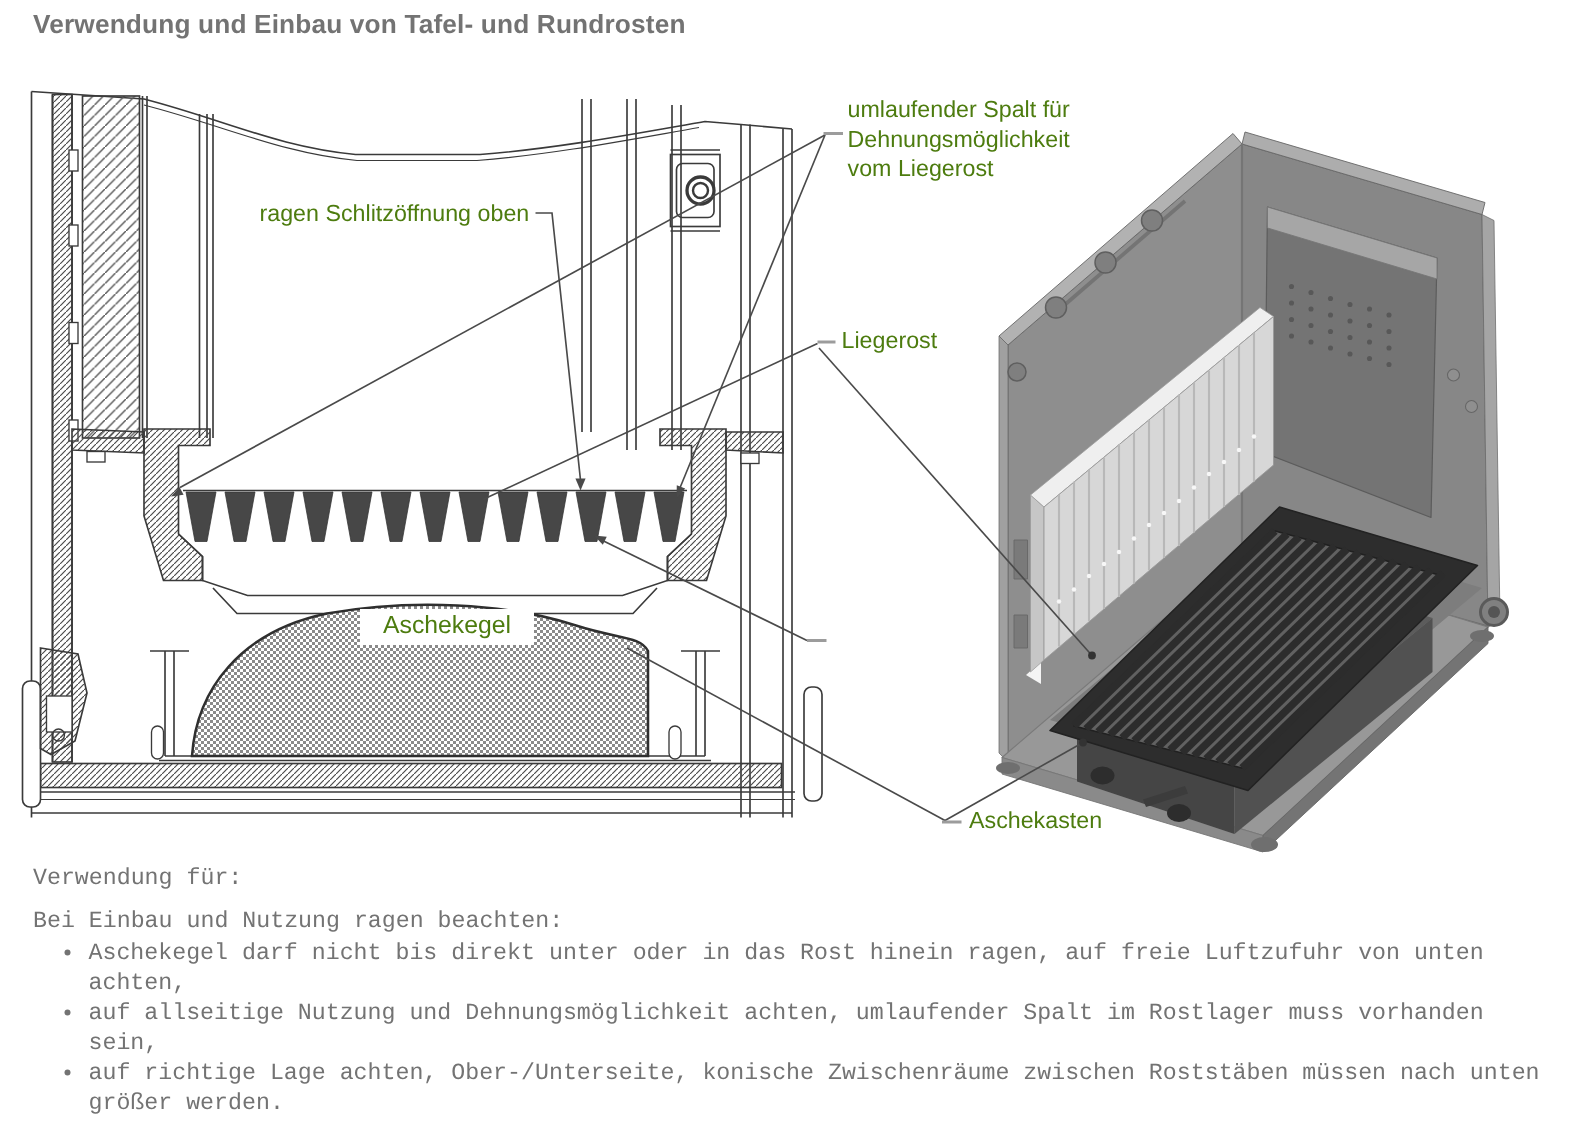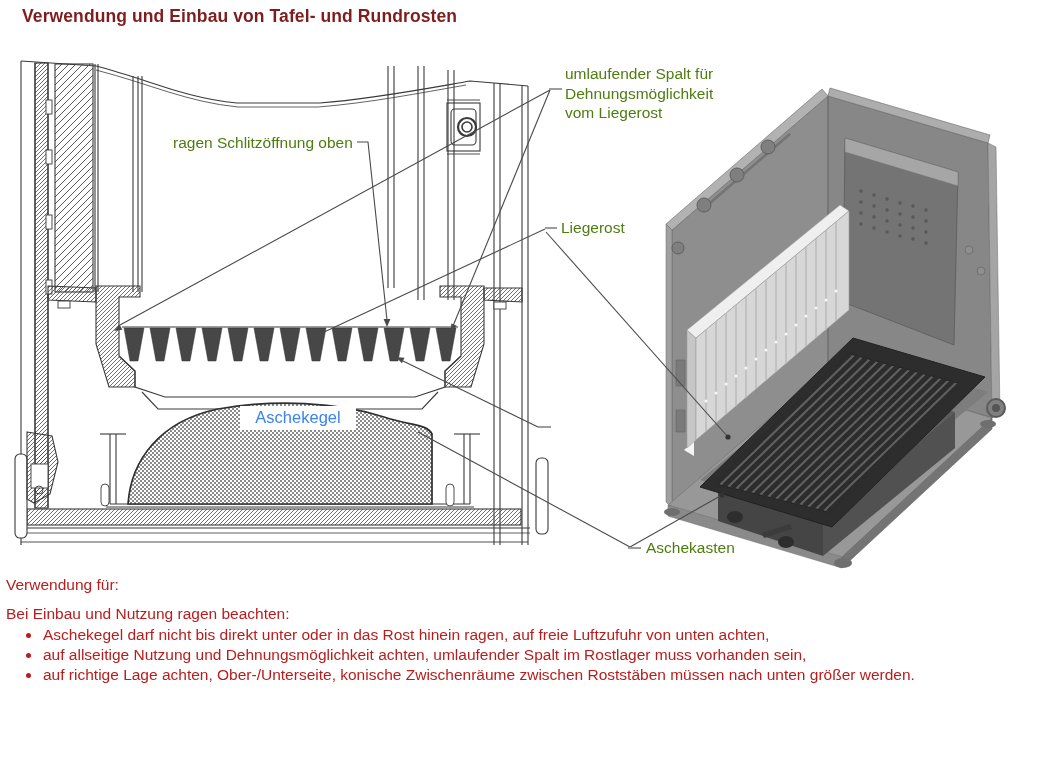--- a/index.html
+++ b/index.html
@@ -1,27 +1,27 @@
 <!DOCTYPE html>
 <html><head>
 <meta charset="utf-8">
 <style>
   html,body{margin:0;padding:0;background:#ffffff;}
   .page{position:relative;width:1053px;height:760px;background:#fff;overflow:hidden;
         font-family:"Liberation Sans", sans-serif;color:#1f1f1f;}
   .page-title{position:absolute;left:22px;top:6px;font-size:17.5px;font-weight:bold;
-        color:#7f1d1d;margin:0;letter-spacing:.1px;}
+        color:#737373;margin:0;letter-spacing:.1px;}
   .figure{position:absolute;left:0;top:0;width:1053px;height:585px;}
   .figure svg{position:absolute;left:0;top:0;}
   .lbl{position:absolute;font-size:15.5px;line-height:19.5px;color:#4d7c0f;
         white-space:pre-line;}
   .lbl-box{position:absolute;background:#ffffff;text-align:center;font-size:16.5px;
-        color:#3b82f6;padding:2px 0 3px 0;}
-  .textblock{position:absolute;left:6px;top:575px;width:1016px;font-size:15.5px;
-        line-height:20px;color:#b91c1c;}
+        color:#4d7c0f;padding:2px 0 3px 0;}
+  .textblock{position:absolute;left:22px;top:575px;width:1016px;font-size:15.5px;
+        line-height:20px;color:#737373;font-family:Liberation Mono, monospace;}
   .textblock p{margin:0;}
   .textblock p.second{margin-top:9px;}
   .textblock ul{margin:1px 0 0 0;padding-left:36px;}
   .textblock li{padding-left:1px;}
 </style>
 </head>
 <body>
 
 <div class="page">
   <h1 class="page-title">Verwendung und Einbau von Tafel- und Rundrosten</h1>

